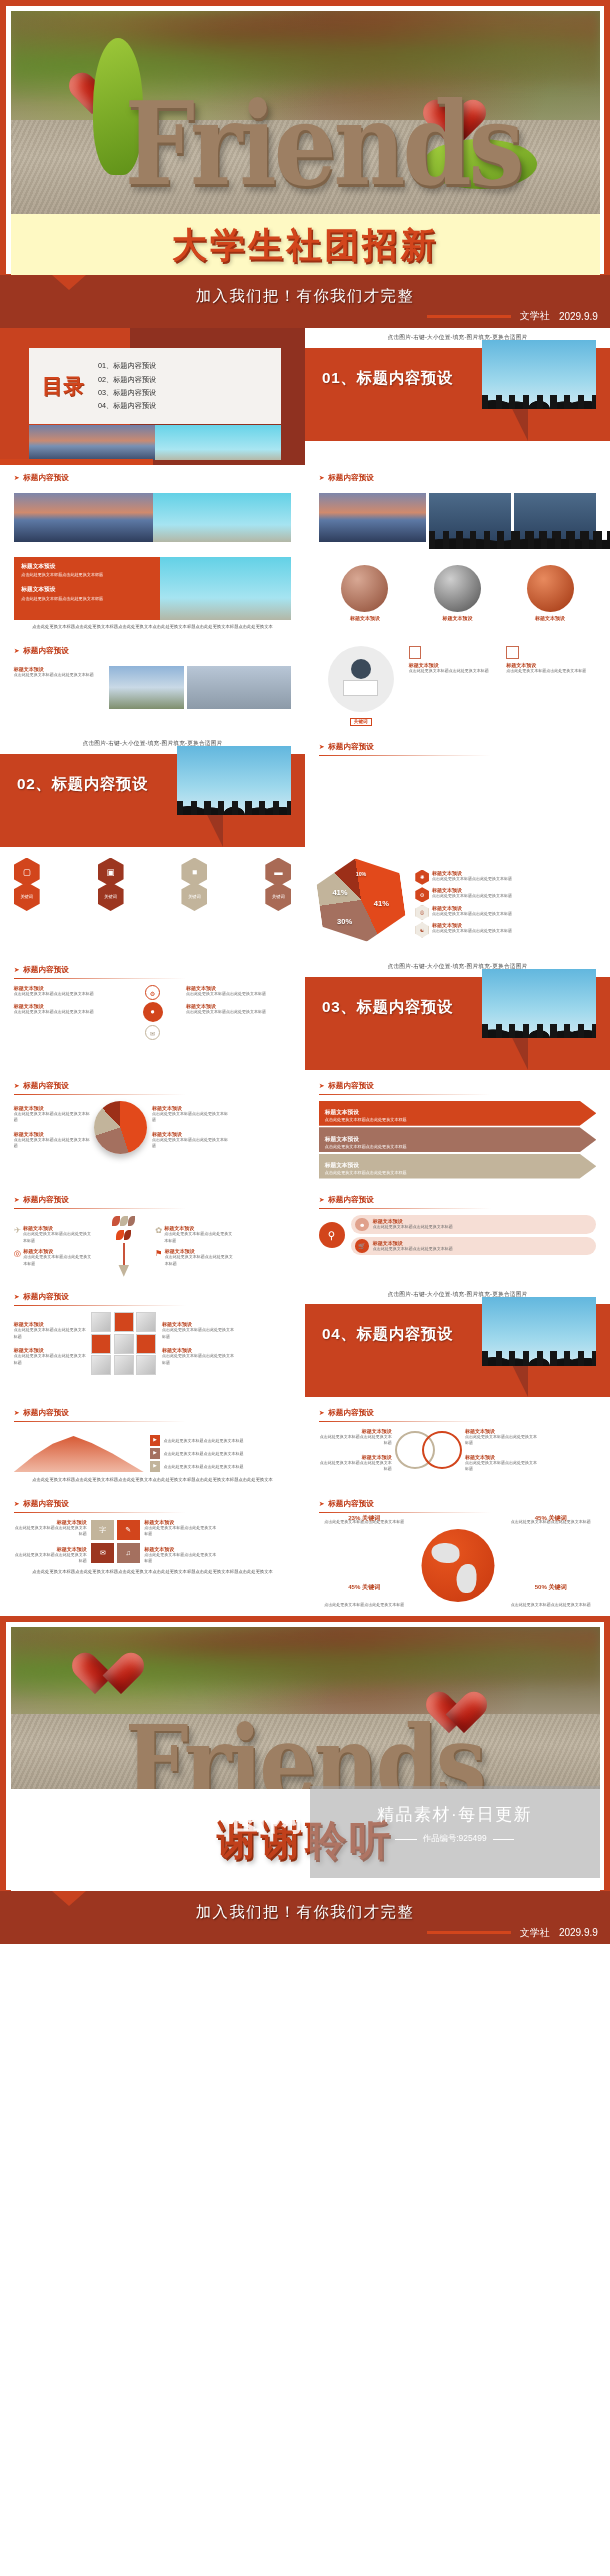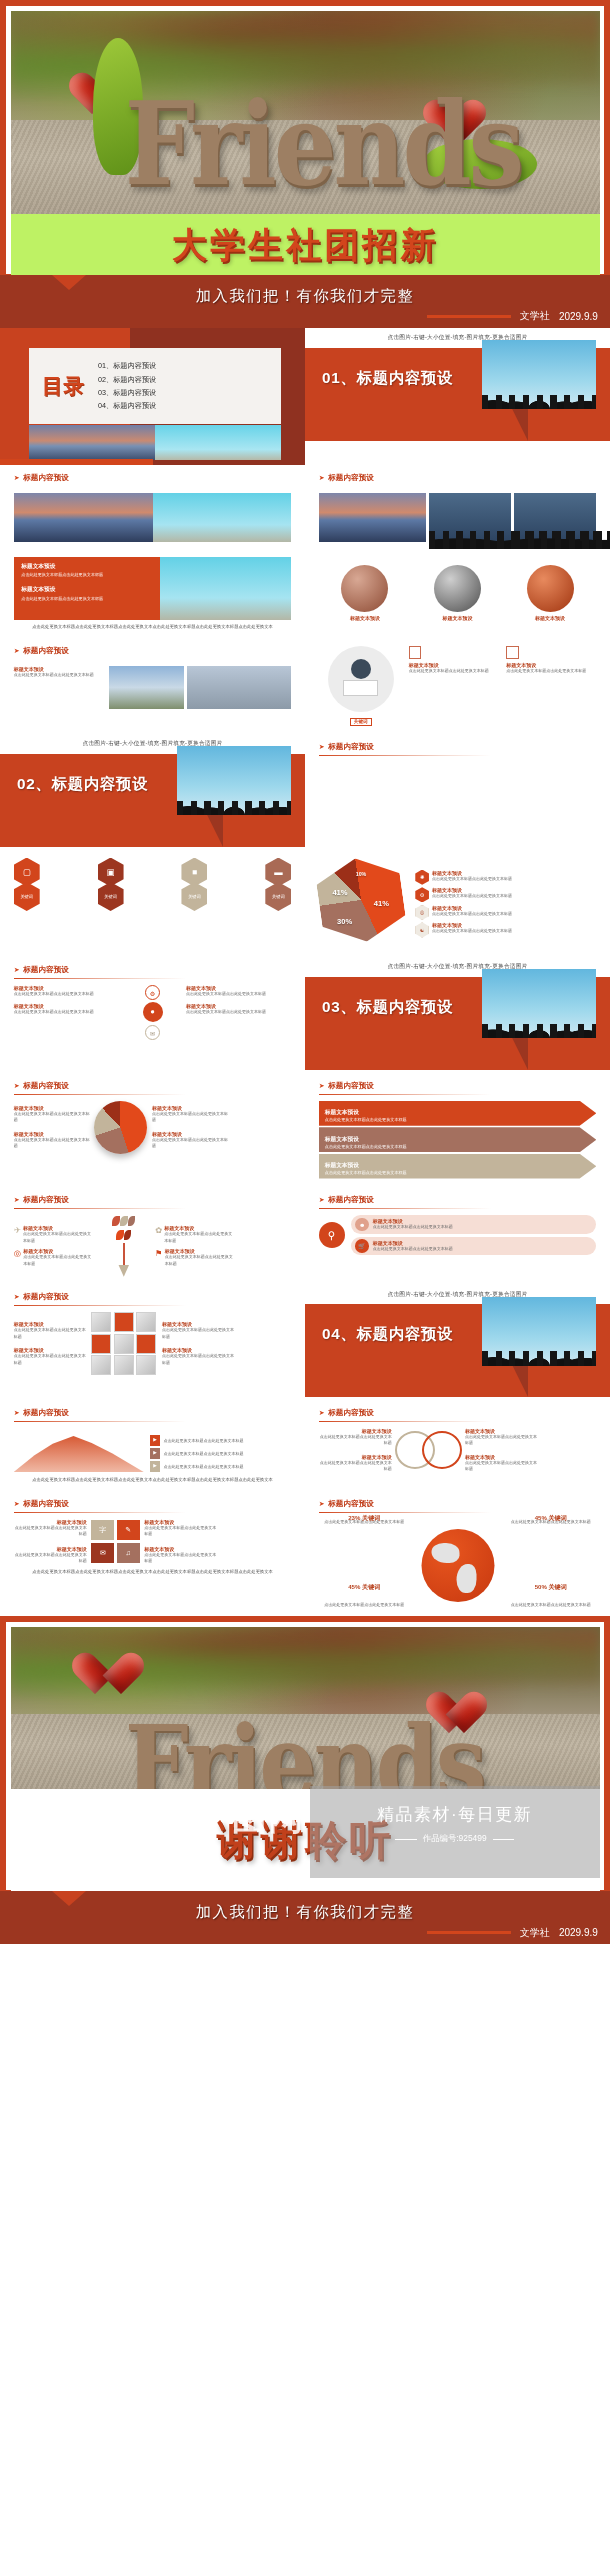--- a/index.html
+++ b/index.html
@@ -55,21 +55,21 @@
   .heart { position:absolute; width:49px; height:44px; }
   .heart:before,.heart:after{
     content:""; position:absolute; width:26px;height:40px;
     background:linear-gradient(150deg,#e23a22,#a4110c); border-radius:26px 26px 0 0;
     top:0; left:11.4px; transform:rotate(-45deg); transform-origin:0 100%;
     box-shadow:inset -4.6px -4.6px 9.2px rgba(0,0,0,.25), inset 6.1px 6.1px 10.7px rgba(255,255,255,.35);
   }
   .heart:after{ left:auto; right:11.4px; transform:rotate(45deg); transform-origin:100% 100%; }
 
   .cover-title-band {
-    width:589px; height:71px; background:#bef264; position:relative;
+    width:589px; height:71px; background:#fef9c3; position:relative;
   }
   .cover-title {
     text-align:center; line-height:61px; font-size:35px; font-weight:700;
     color:#D2451C; letter-spacing:3.1px;
     text-shadow: 1.5px 1.5px 0 #9c3012, 2.3px 3.1px 4.6px rgba(0,0,0,.3);
   }
   .cover-footer {
     position:absolute; left:0; right:0; bottom:0; height:53px; background:#9C3620;
   }
   .cover-notch {

